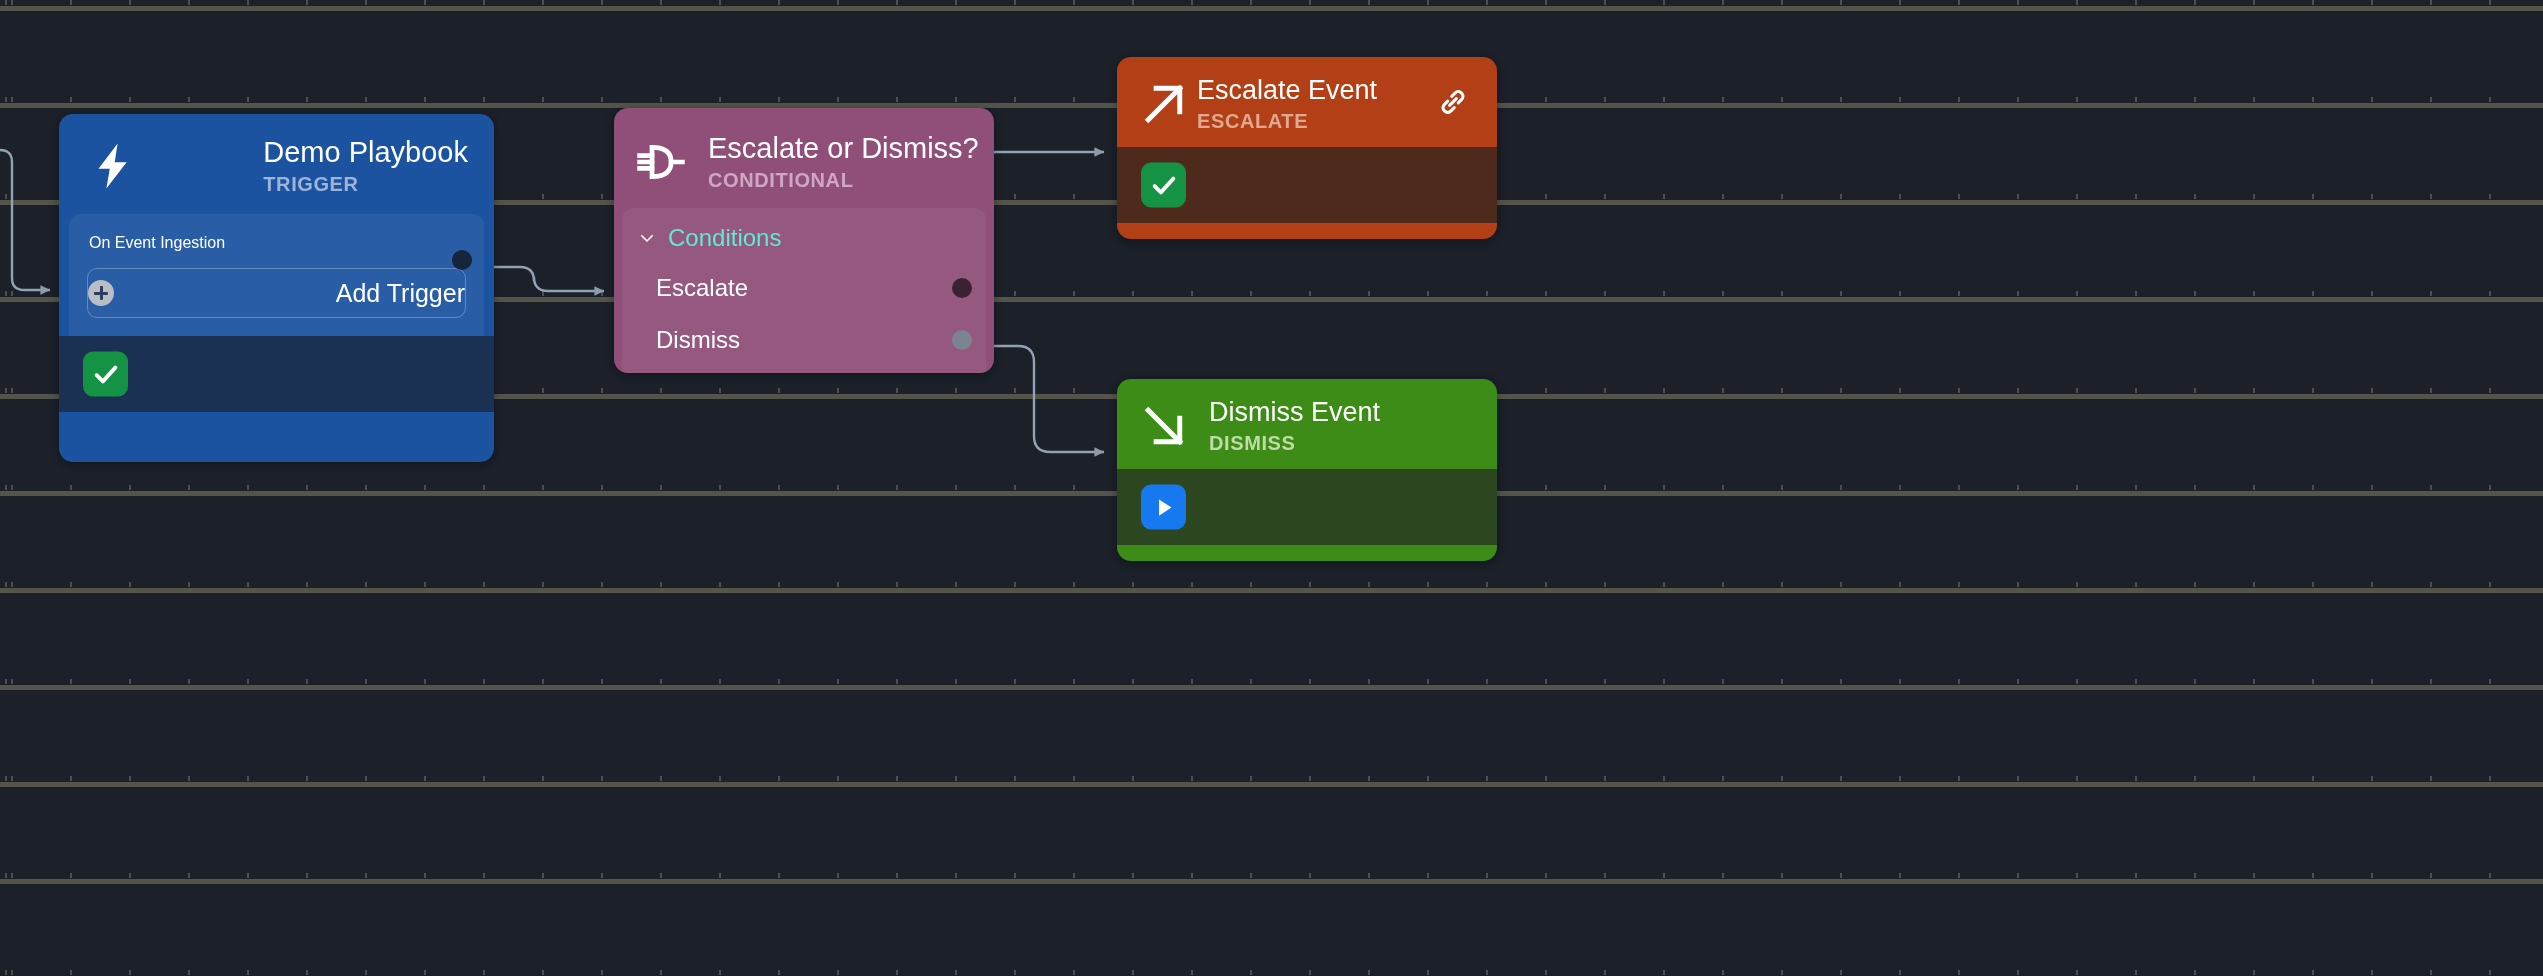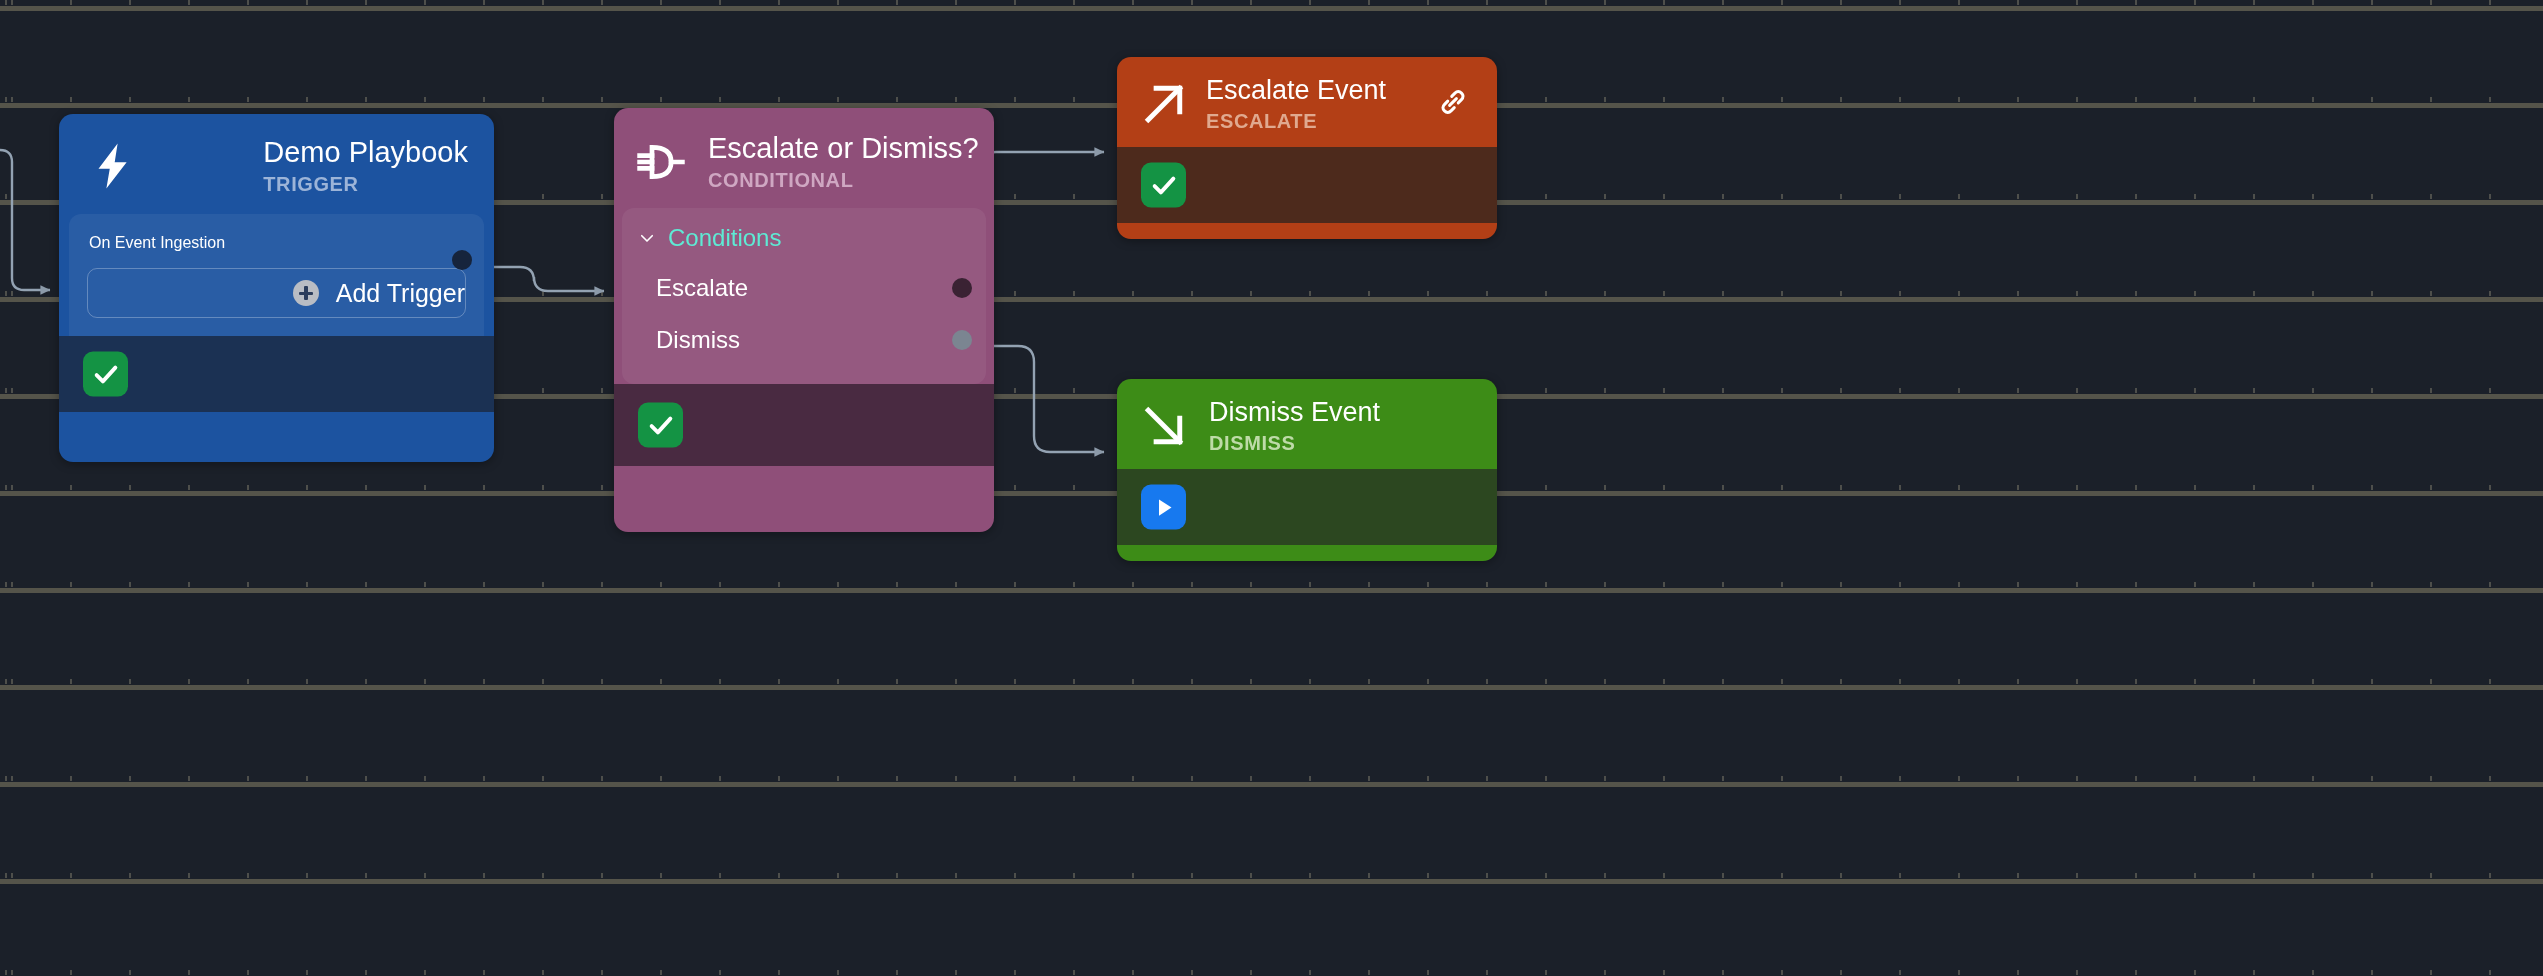--- a/index.html
+++ b/index.html
@@ -68,51 +68,51 @@
   #node-trigger .node-kind { color: #9cb4d8; }
   .trigger-panel {
     margin: 0 10px 0 10px;
     background: rgba(255,255,255,.06);
     border-radius: 12px 12px 0 0;
     padding: 16px 18px 18px 18px;
     position: relative;
   }
   .panel-row-label { font-size: 16px; color: #fff; padding: 4px 0 16px 2px; }
   .add-btn {
-    display: flex; align-items: center; justify-content: flex-end; gap: 17px;
+    display: flex; align-items: center; justify-content: space-between; gap: 17px;
     height: 50px;
     border: 1px solid rgba(255,255,255,.28);
     border-radius: 10px;
     color: #ffffff; font-size: 25px;
     cursor: pointer;
     background: transparent;
   }
   .plus-circle { width: 26px; height: 26px; border-radius: 50%; background: #b9bdc4; position: relative; flex: 0 0 auto; }
   .plus-circle::before, .plus-circle::after { content:""; position:absolute; background:#2b3d5c; border-radius:1px; }
   .plus-circle::before { left: 6px; right: 6px; top: 11.5px; height: 3.5px; }
   .plus-circle::after { top: 6px; bottom: 6px; left: 11.5px; width: 3.5px; }
   #node-trigger .node-footer { background: #1b3153; height: 76px; }
 
   
-  #node-conditional { left: 614px; top: 108px; width: 380px; height: 424px; background: #8f4f79; }
+  #node-conditional { left: 614px; top: 108px; width: 380px; height: 265px; background: #8f4f79; }
   #node-conditional .node-head { padding: 24px 22px 16px 20px; gap: 20px; }
   #node-conditional .node-kind { color: #cfa7c2; }
   .cond-panel {
     margin: 0 8px; background: rgba(255,255,255,.06);
     border-radius: 12px; padding: 12px 0 18px 0;
   }
   .cond-header { display:flex; align-items:center; gap: 12px; padding: 4px 18px 10px 16px; cursor:pointer; }
   .chev { width: 18px; height: 18px; flex:0 0 auto; }
   .cond-header-label { font-size: 24px; color: #5eead4; }
   .cond-row { position: relative; padding: 12px 26px 12px 34px; font-size: 24px; color: #ffffff; }
   #node-conditional .node-footer { background: rgba(30,20,30,.62); height: 82px; }
 
   
   #node-escalate { left: 1117px; top: 57px; width: 380px; height: 182px; background: #b33f16; }
-  #node-escalate .node-head { padding: 18px 22px 14px 20px; gap: 15px; }
+  #node-escalate .node-head { padding: 18px 22px 14px 20px; gap: 6px; }
   #node-escalate .node-title { font-size: 27px; }
   #node-escalate .node-kind { color: #e0a98f; }
   #node-escalate .node-footer { background: #4d2a1c; height: 76px; }
 
   
   #node-dismiss { left: 1117px; top: 360px; width: 380px; height: 182px; background: #3d8c17; margin-top: 19px; }
   #node-dismiss .node-head { padding: 18px 22px 14px 20px; gap: 18px; }
   #node-dismiss .node-title { font-size: 27px; }
   #node-dismiss .node-kind { color: #bedba8; }
   #node-dismiss .node-footer { background: #2c4720; height: 76px; }

